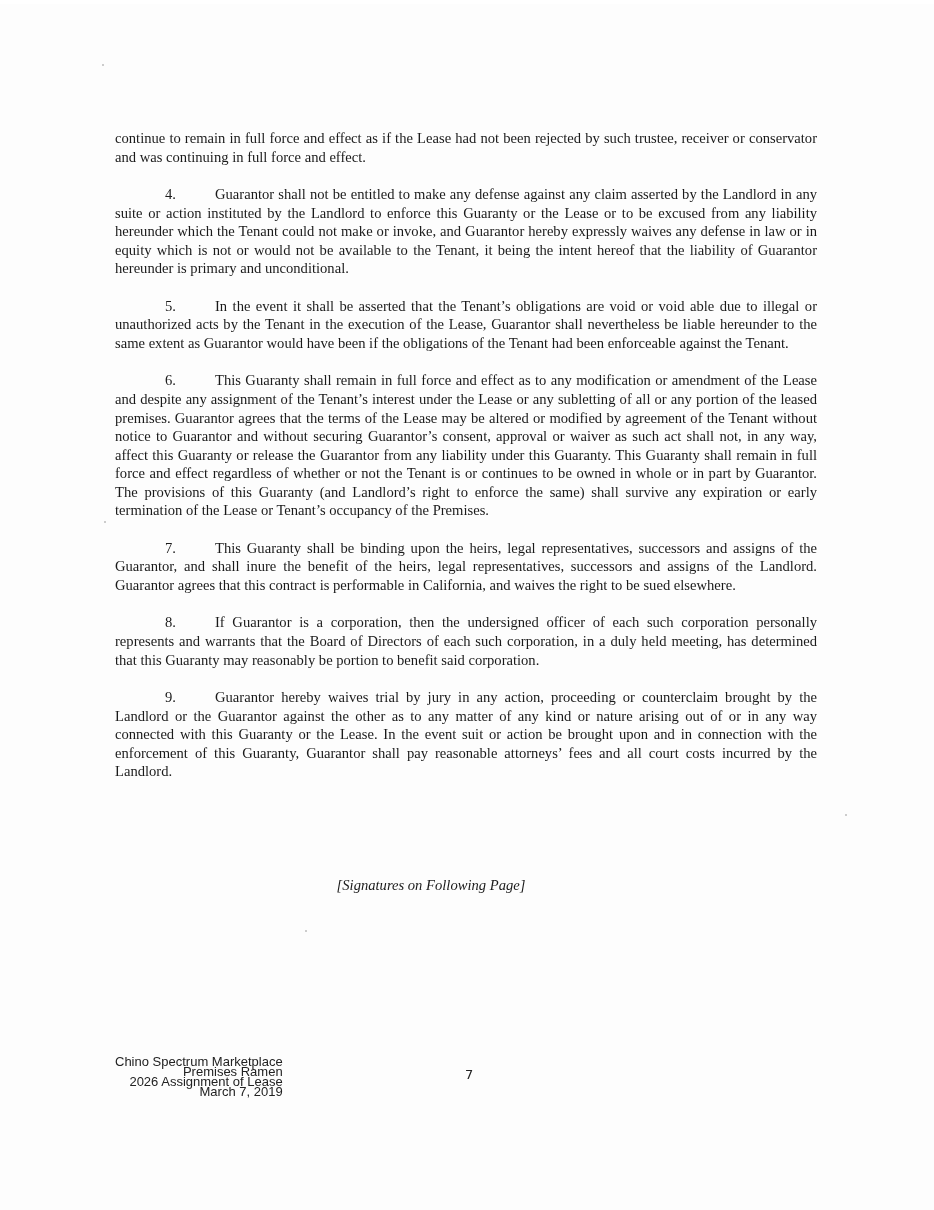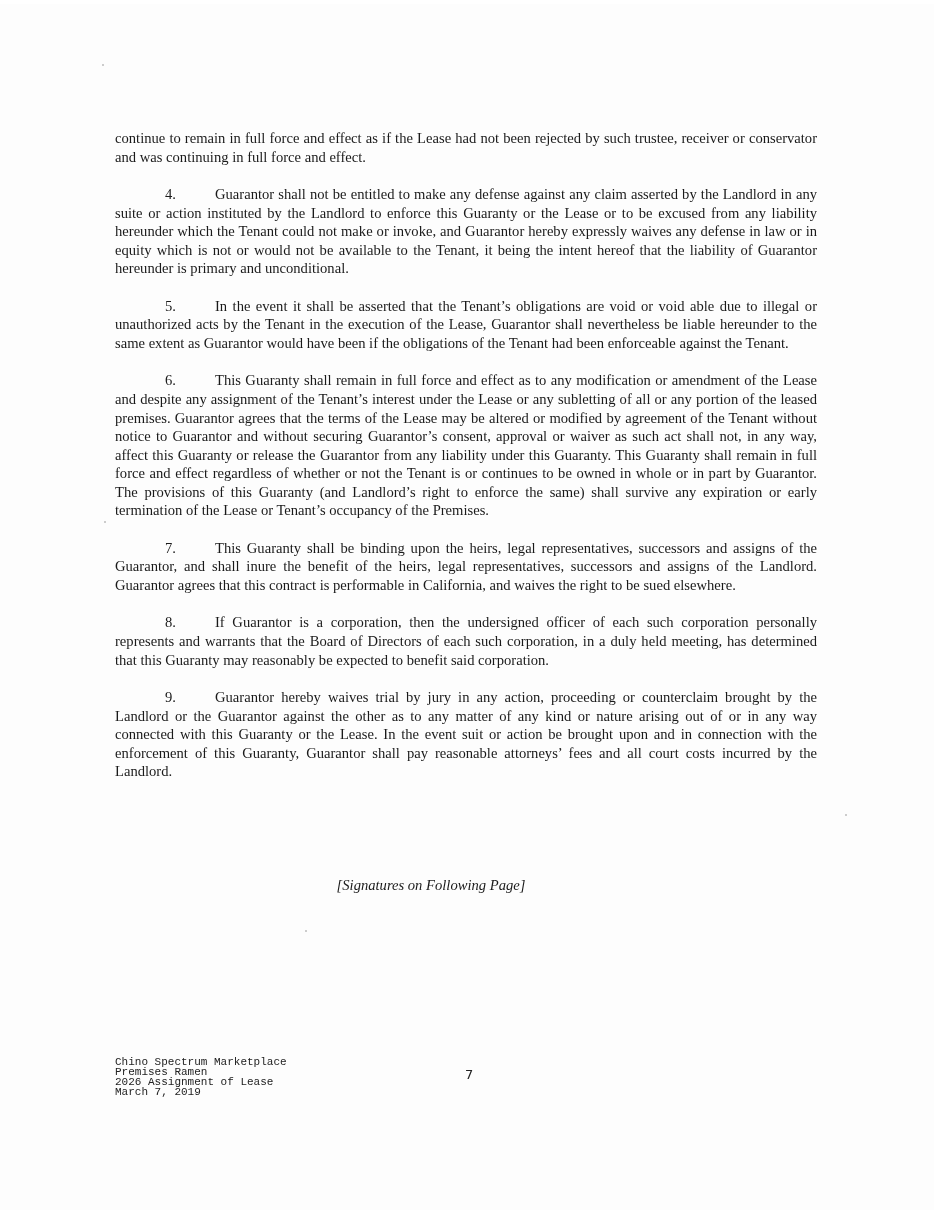--- a/index.html
+++ b/index.html
@@ -14,21 +14,21 @@
   .para { text-align: justify; margin: 0 0 18.8px 0; }
   .para .num { display: inline-block; width: 50px; margin-left: 50px; }
   .para .num-text { }
   .para-first { margin-bottom: 18.8px; }
   .signatures-note {
     position: absolute; left: 0; width: 862px; top: 873px; text-align: center;
     font-family: "Liberation Serif", serif; font-style: italic; font-size: 14.6px; color: #1a1a1a;
   }
   .footer-block {
     position: absolute; left: 115px; top: 1053px;
-    font-family: Liberation Mono, monospace; font-size: 11px; line-height: 10px; color: #222;
+    font-family: Liberation Sans, sans-serif; font-size: 13px; line-height: 10px; color: #222; text-align: right;
   }
   .page-number {
     position: absolute; left: 465px; top: 1063px;
     font-family: "DejaVu Sans", sans-serif; font-size: 13px; color: #222;
   }
   .speck { position: absolute; width: 2px; height: 2px; background: #bbb; border-radius: 1px; }
 </style>
 </head>
 <body>
 
@@ -38,21 +38,21 @@
     <p class="para para-first">continue to remain in full force and effect as if the Lease had not been rejected by such trustee, receiver or conservator and was continuing in full force and effect.</p>
 
     <p class="para"><span class="num">4.</span><span class="num-text">Guarantor shall not be entitled to make any defense against any claim asserted by the Landlord in any suite or action instituted by the Landlord to enforce this Guaranty or the Lease or to be excused from any liability hereunder which the Tenant could not make or invoke, and Guarantor hereby expressly waives any defense in law or in equity which is not or would not be available to the Tenant, it being the intent hereof that the liability of Guarantor hereunder is primary and unconditional.</span></p>
 
     <p class="para"><span class="num">5.</span><span class="num-text">In the event it shall be asserted that the Tenant’s obligations are void or void able due to illegal or unauthorized acts by the Tenant in the execution of the Lease, Guarantor shall nevertheless be liable hereunder to the same extent as Guarantor would have been if the obligations of the Tenant had been enforceable against the Tenant.</span></p>
 
     <p class="para"><span class="num">6.</span><span class="num-text">This Guaranty shall remain in full force and effect as to any modification or amendment of the Lease and despite any assignment of the Tenant’s interest under the Lease or any subletting of all or any portion of the leased premises.  Guarantor agrees that the terms of the Lease may be altered or modified by agreement of the Tenant without notice to Guarantor and without securing Guarantor’s consent, approval or waiver as such act shall not, in any way, affect this Guaranty or release the Guarantor from any liability under this Guaranty.  This Guaranty shall remain in full force and effect regardless of whether or not the Tenant is or continues to be owned in whole or in part by Guarantor.  The provisions of this Guaranty (and Landlord’s right to enforce the same) shall survive any expiration or early termination of the Lease or Tenant’s occupancy of the Premises.</span></p>
 
     <p class="para"><span class="num">7.</span><span class="num-text">This Guaranty shall be binding upon the heirs, legal representatives, successors and assigns of the Guarantor, and shall inure the benefit of the heirs, legal representatives, successors and assigns of the Landlord.  Guarantor agrees that this contract is performable in California, and waives the right to be sued elsewhere.</span></p>
 
-    <p class="para"><span class="num">8.</span><span class="num-text">If Guarantor is a corporation, then the undersigned officer of each such corporation personally represents and warrants that the Board of Directors of each such corporation, in a duly held meeting, has determined that this Guaranty may reasonably be expected to benefit said corporation.</span></p>
+    <p class="para"><span class="num">8.</span><span class="num-text">If Guarantor is a corporation, then the undersigned officer of each such corporation personally represents and warrants that the Board of Directors of each such corporation, in a duly held meeting, has determined that this Guaranty may reasonably be portion to benefit said corporation.</span></p>
 
     <p class="para"><span class="num">9.</span><span class="num-text">Guarantor hereby waives trial by jury in any action, proceeding or counterclaim brought by the Landlord or the Guarantor against the other as to any matter of any kind or nature arising out of or in any way connected with this Guaranty or the Lease.  In the event suit or action be brought upon and in connection with the enforcement of this Guaranty, Guarantor shall pay reasonable attorneys’ fees and all court costs incurred by the Landlord.</span></p>
   </div>
 
   <div class="signatures-note">[Signatures on Following Page]</div>
 
   <div class="footer-block">
     <div>Chino Spectrum Marketplace</div>
     <div>Premises Ramen</div>
     <div>2026 Assignment of Lease</div>

